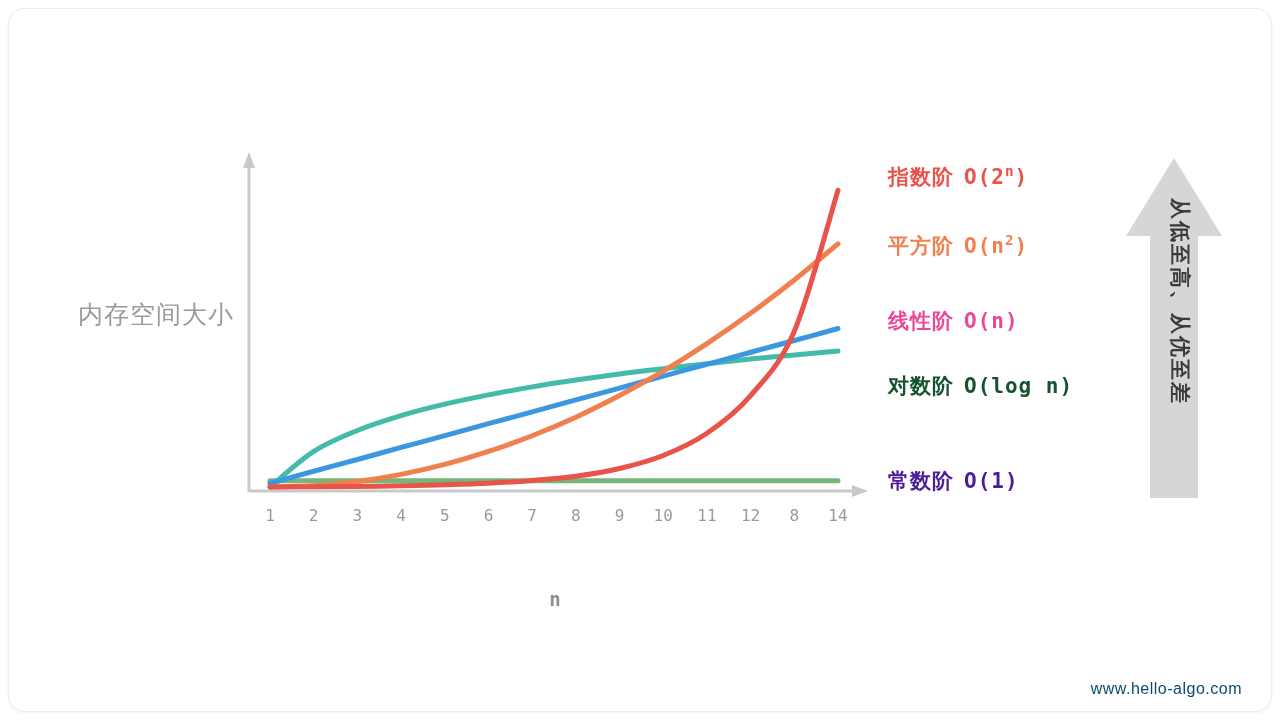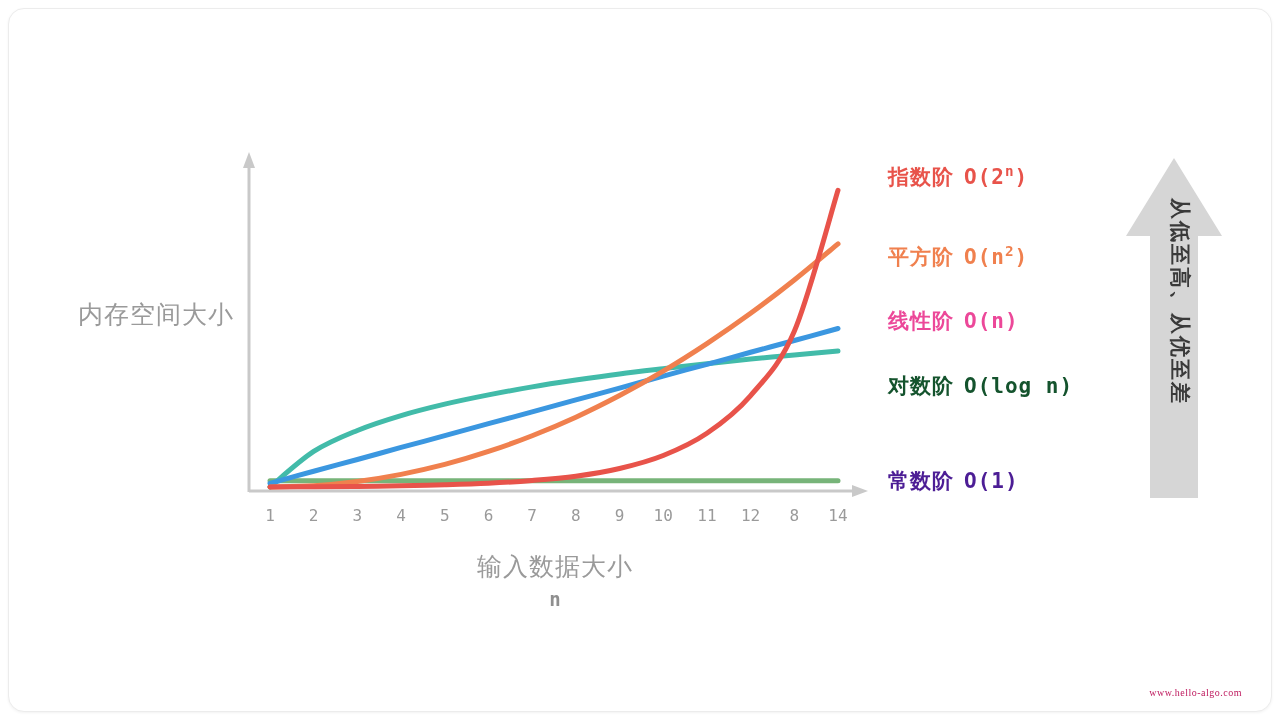--- a/index.html
+++ b/index.html
@@ -106,23 +106,23 @@
     font-weight: bold;
     font-size: 21px;
     letter-spacing: 2px;
     white-space: nowrap;
     font-family: "Liberation Sans", "DejaVu Sans", sans-serif;
   }
   #watermark {
     position: absolute;
     right: 38px;
     bottom: 22px;
-    color: #be185d;
-    font-size: 10px;
-    font-family: Liberation Serif, serif;
+    color: #0c4a6e;
+    font-size: 16px;
+    font-family: Liberation Sans, sans-serif;
     letter-spacing: 0.5px;
   }
 </style>
 </head>
 <body>
 
 <div id="stage">
   <div class="card"></div>
 
   <svg class="chart-svg" viewBox="0 0 1280 720">
@@ -139,21 +139,20 @@
         <path d="M270.00,483.29 C277.28,481.28 299.13,475.21 313.69,471.24 C328.26,467.28 342.82,463.46 357.38,459.50 C371.95,455.53 386.51,451.41 401.08,447.45 C415.64,443.48 430.21,439.67 444.77,435.71 C459.33,431.74 473.90,427.62 488.46,423.65 C503.03,419.69 517.59,415.88 532.15,411.91 C546.72,407.95 561.28,403.83 575.85,399.86 C590.41,395.90 604.97,392.09 619.54,388.12 C634.10,384.15 648.67,380.03 663.23,376.07 C677.79,372.10 692.36,368.29 706.92,364.33 C721.49,360.36 736.05,356.24 750.62,352.28 C765.18,348.31 779.74,344.50 794.31,340.53 C808.87,336.57 830.72,330.49 838.00,328.48" fill="none" stroke="#3b97e0" stroke-width="5" stroke-linecap="round" stroke-linejoin="round"></path>
         <path d="M270.00,487.00 C277.28,486.79 299.13,486.69 313.69,485.76 C328.26,484.84 342.82,483.34 357.38,481.44 C371.95,479.53 386.51,477.16 401.08,474.33 C415.64,471.50 430.21,468.25 444.77,464.44 C459.33,460.63 473.90,456.25 488.46,451.46 C503.03,446.68 517.59,441.42 532.15,435.71 C546.72,429.99 561.28,423.86 575.85,417.17 C590.41,410.47 604.97,403.21 619.54,395.54 C634.10,387.86 648.67,379.78 663.23,371.13 C677.79,362.47 692.36,353.25 706.92,343.62 C721.49,333.99 736.05,323.95 750.62,313.34 C765.18,302.73 779.74,291.56 794.31,279.97 C808.87,268.38 830.72,249.84 838.00,243.82" fill="none" stroke="#f0804e" stroke-width="5" stroke-linecap="round" stroke-linejoin="round"></path>
         <path d="M270.00,487.00 C277.28,486.95 299.13,486.79 313.69,486.69 C328.26,486.59 342.82,486.54 357.38,486.38 C371.95,486.23 386.51,486.02 401.08,485.76 C415.64,485.51 430.21,485.25 444.77,484.84 C459.33,484.42 473.90,484.01 488.46,483.29 C503.03,482.57 517.59,481.70 532.15,480.51 C546.72,479.33 561.28,478.19 575.85,476.19 C590.41,474.18 604.97,471.91 619.54,468.46 C634.10,465.01 648.67,461.35 663.23,455.48 C677.79,449.61 692.36,443.22 706.92,433.23 C721.49,423.24 736.05,412.53 750.62,395.54 C765.18,378.54 779.74,365.46 794.31,331.26 C808.87,297.07 830.72,213.84 838.00,190.36" fill="none" stroke="#e8534a" stroke-width="5" stroke-linecap="round" stroke-linejoin="round"></path>
       </g>
     <g>
       <polygon id="side-arrow-poly" points="1174,158 1222,236 1198,236 1198,498 1150,498 1150,236 1126,236" fill="#d6d6d6"></polygon>
     </g>
   </svg>
 
   <div class="axis-label" id="ylabel">内存空间大小</div>
-  <div class="axis-label" id="xlabel">输入数据大小</div>
   <div class="axis-label" id="xlabel-sub">n</div>
 
   <div id="xticks">
       <div class="tick" style="left: 255px;">1</div>
       <div class="tick" style="left: 298.692px;">2</div>
       <div class="tick" style="left: 342.385px;">3</div>
       <div class="tick" style="left: 386.077px;">4</div>
       <div class="tick" style="left: 429.769px;">5</div>
       <div class="tick" style="left: 473.462px;">6</div>
       <div class="tick" style="left: 517.154px;">7</div>
@@ -161,21 +160,21 @@
       <div class="tick" style="left: 604.538px;">9</div>
       <div class="tick" style="left: 648.231px;">10</div>
       <div class="tick" style="left: 691.923px;">11</div>
       <div class="tick" style="left: 735.615px;">12</div>
       <div class="tick" style="left: 779.308px;">8</div>
       <div class="tick" style="left: 823px;">14</div>
     </div>
 
   <div id="legend">
       <div class="legend-row" style="left: 888px; top: 163px; color: rgb(232, 83, 74);"><span class="cn">指数阶</span><span class="mono"><span>O(2</span><sup>n</sup><span>)</span></span></div>
-      <div class="legend-row" style="left: 888px; top: 243px; color: rgb(240, 128, 78); text-align: center;"><span class="cn">平方阶</span><span class="mono"><span>O(n</span><sup>2</sup><span>)</span></span></div>
+      <div class="legend-row" style="left: 888px; top: 232px; color: rgb(240, 128, 78); text-align: center;"><span class="cn">平方阶</span><span class="mono"><span>O(n</span><sup>2</sup><span>)</span></span></div>
       <div class="legend-row" style="left: 888px; top: 307px; color: #ec4899;"><span class="cn">线性阶</span><span class="mono"><span>O(n</span><span>)</span></span></div>
       <div class="legend-row" style="left: 888px; top: 372px; color: #14532d;"><span class="cn">对数阶</span><span class="mono"><span>O(log n</span><span>)</span></span></div>
       <div class="legend-row" style="left: 888px; top: 467px; color: #4c1d95;"><span class="cn">常数阶</span><span class="mono"><span>O(1</span><span>)</span></span></div>
     </div>
 
   <div id="arrow-text" style="color: rgb(58, 58, 58);">从低至高、从优至差</div>
 
   <div id="watermark">www.hello-algo.com</div>
 </div>
 

